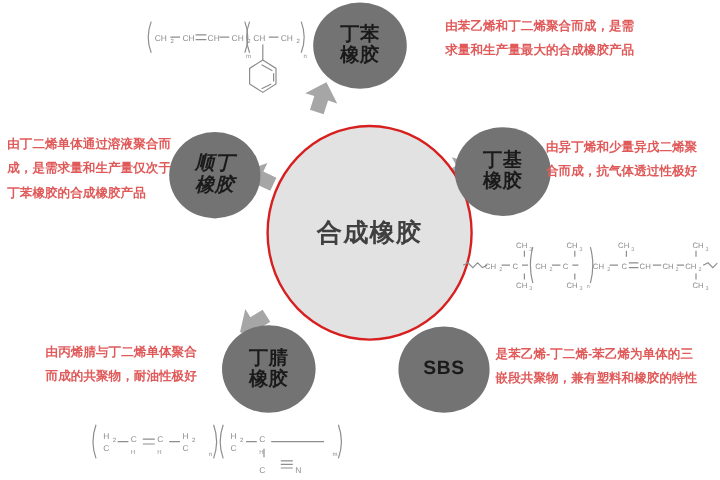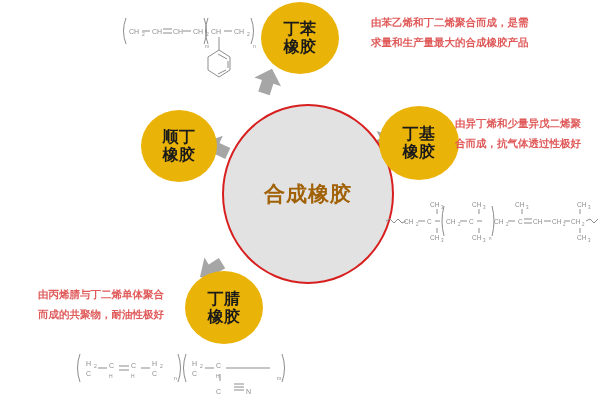--- a/index.html
+++ b/index.html
@@ -6,41 +6,41 @@
   body{
     width:600px;height:400px;position:relative;overflow:hidden;
     background:#ffffff;
     font-family:"Liberation Sans","DejaVu Sans",sans-serif;
   }
   .stage{position:absolute;inset:0;}
 
   
   .node{
     position:absolute;border-radius:50%;
-    background:#eab308;
+    background:#737373;
     display:flex;align-items:center;justify-content:center;
     text-align:center;color:#1a1a1a;
     font-weight:700;line-height:1.12;
   }
   .node span{display:block;}
   .node-label{font-size:16px;letter-spacing:.5px;}
   .node-label.two-line{white-space:pre-line;}
 
   
   .center-node{
     position:absolute;
     left:222px;top:104px;width:172px;height:180px;
     border-radius:50%;
     background:#e2e2e2;
     border:2.5px solid #d81f1f;
     display:flex;align-items:center;justify-content:center;
     box-sizing:border-box;
   }
   .center-label{
-    font-size:21px;font-weight:700;color:#a16207;letter-spacing:1px;
+    font-size:21px;font-weight:700;color:#404040;letter-spacing:1px;
   }
 
   
   .note{
     position:absolute;color:#e05a5a;font-weight:700;
     font-size:10.5px;line-height:1.95;white-space:pre-line;
   }
 
   
   .arrow{position:absolute;}
@@ -78,46 +78,54 @@
 
   <div class="center-node">
     <span class="center-label">合成橡胶</span>
   </div>
 
   <div class="node" style="left:261px;top:2px;width:78px;height:72px;">
     <span class="node-label two-line">丁苯
 橡胶</span>
   </div>
 
-  <div class="node" style="left:141px;top:110px;width:76px;height:72px;">
+  <div class="node" style="left:141px;top:110px;width:76px;height:72px;font-style:italic;">
     <span class="node-label two-line">顺丁
 橡胶</span>
   </div>
 
   <div class="node" style="left:379px;top:106px;width:80px;height:74px;font-family:Liberation Serif, serif;">
     <span class="node-label two-line">丁基
 橡胶</span>
   </div>
 
   <div class="node" style="left:185px;top:271px;width:78px;height:73px;justify-content:center;">
     <span class="node-label two-line">丁腈
 橡胶</span>
   </div>
 
+  <div class="node" style="left:332px;top:272px;width:76px;height:72px;">
+    <span class="node-label">SBS</span>
+  </div>
 
   <div class="note" style="left:371px;top:12px;width:225px;">由苯乙烯和丁二烯聚合而成，是需
 求量和生产量最大的合成橡胶产品</div>
 
+  <div class="note" style="left:6px;top:110px;width:140px;">由丁二烯单体通过溶液聚合而
+成，是需求量和生产量仅次于
+丁苯橡胶的合成橡胶产品</div>
 
   <div class="note" style="left:38px;top:284px;width:150px;">由丙烯腈与丁二烯单体聚合
 而成的共聚物，耐油性极好</div>
 
   <div class="note" style="left:455px;top:113px;width:145px;">由异丁烯和少量异戊二烯聚
 合而成，抗气体透过性极好</div>
 
+  <div class="note" style="left:413px;top:285px;width:185px;">是苯乙烯-丁二烯-苯乙烯为单体的三
+嵌段共聚物，兼有塑料和橡胶的特性</div>
 
   <div class="chem" style="left:112px;top:8px;">
     <svg width="150" height="78" viewBox="0 0 150 78">
       <g stroke="#8d8d8d" stroke-width="1" fill="none">
         <path d="M14 10 q-5 13 0 26"></path>
         <path d="M92 10 q5 13 0 26"></path>
         <path d="M96 10 q-5 13 0 26"></path>
         <path d="M139 10 q5 13 0 26"></path>
         <line x1="30" y1="23" x2="38" y2="23"></line>
         <line x1="51" y1="21" x2="60" y2="21"></line>

